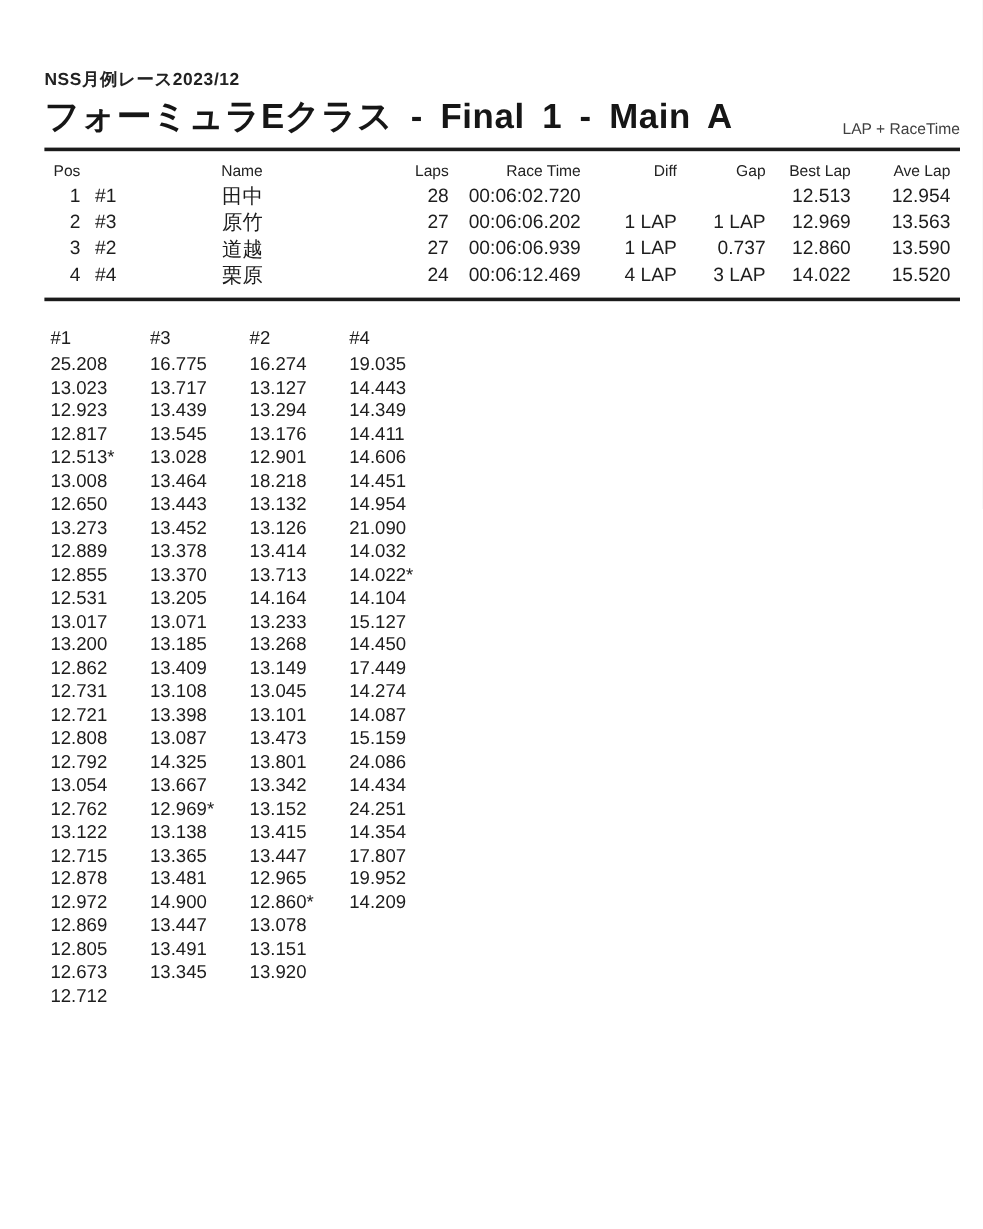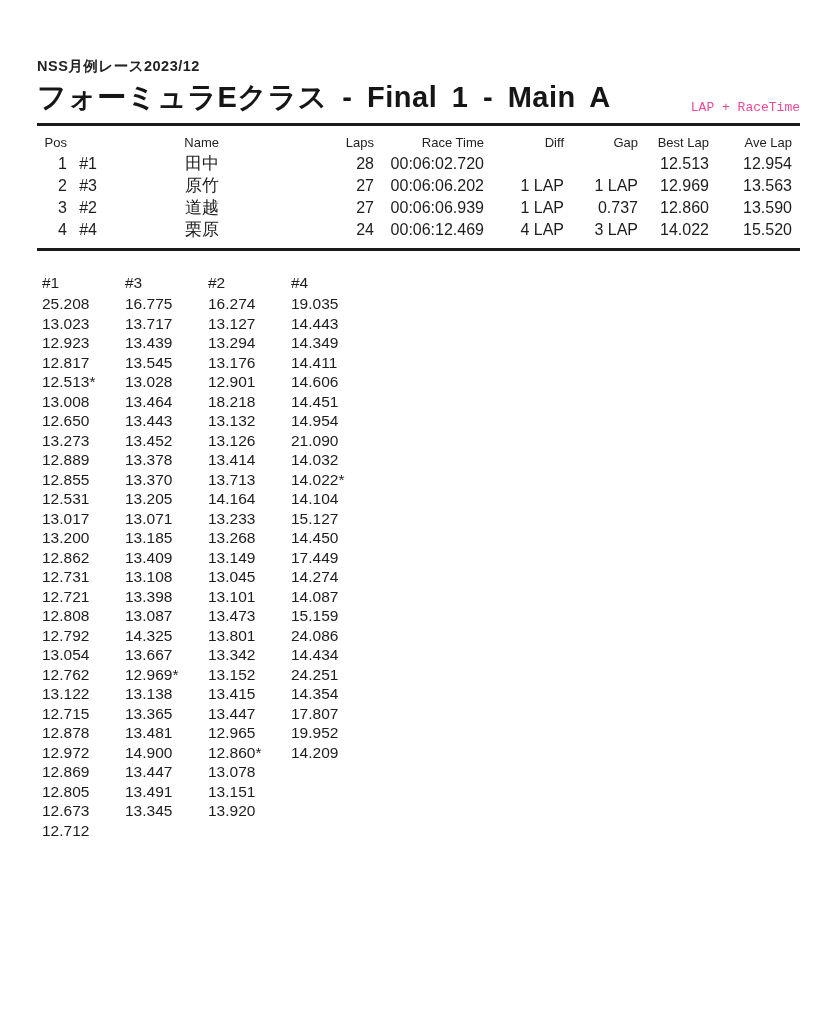--- a/index.html
+++ b/index.html
@@ -36,22 +36,21 @@
     font-size: 29px;
     font-weight: 700;
     letter-spacing: 0.5px;
     color: #161616;
     word-spacing: 6px;
   }
   .timing-mode {
     font-size: 13px;
     padding-bottom: 3px;
     white-space: nowrap;
-    color: #ec4899;
-    font-family: Liberation Mono, monospace;
+    color: #404040;
   }
   .rule {
     height: 3px;
     background: #1b1b1b;
   }
   .rule-title { margin-top: 5px; }
   .rule-results { margin-top: 7px; }
 
   table { border-collapse: collapse; table-layout: fixed; }
 

